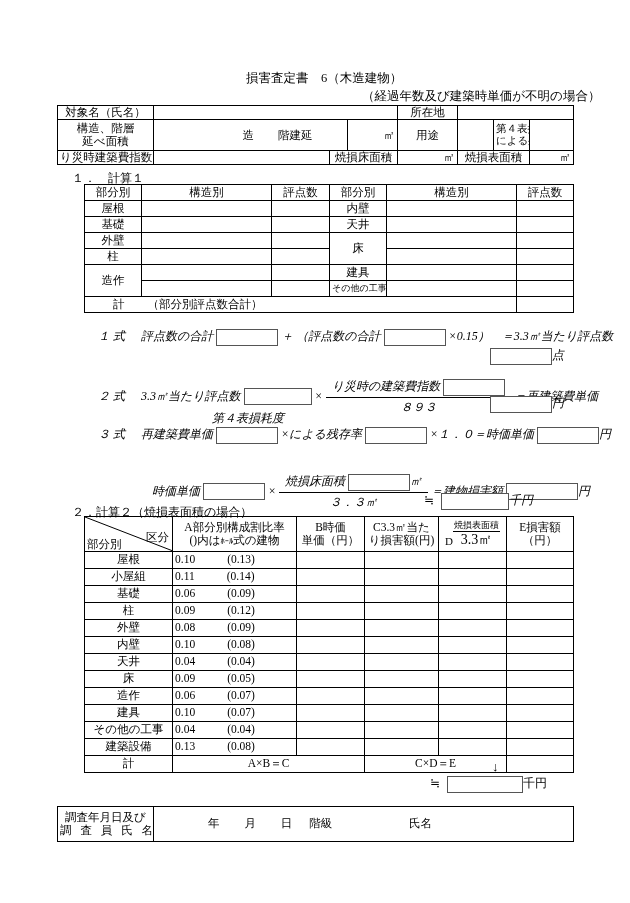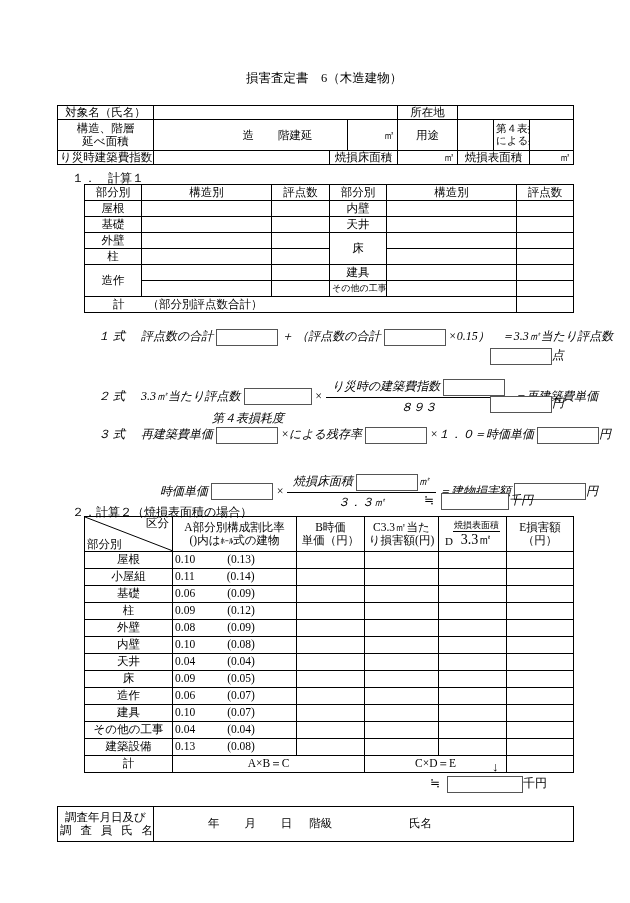--- a/index.html
+++ b/index.html
@@ -111,21 +111,21 @@
   
   #calc2-table { left: 84px; top: 516px; width: 489px; }
   #calc2-table td { height: 16px; font-size: 11.5px; }
 
   .diag-cell {
     position: relative;
     height: 34px !important;
     padding: 0 !important;
   }
   .diag-cell .kubun {
-    position: absolute; right: 3px; top: 0px; font-size: 11.5px;
+    position: absolute; right: 3px; top: 14px; font-size: 11.5px;
   }
   .diag-cell .bubun {
     position: absolute; left: 2px; bottom: 0px; font-size: 11.5px;
   }
   .diag-cell svg { position: absolute; left: 0; top: 0; }
 
   .hd2 {
     height: 34px !important;
     padding: 0 2px !important;
     line-height: 1.45;
@@ -152,20 +152,21 @@
   #footer-table td { height: 17px; font-size: 11.5px; }
 
   .spaced { letter-spacing: 3px; }
 </style>
 </head>
 <body>
 
 <div class="page">
 
   <div class="doc-title">損害査定書　6（木造建物）</div>
+  <div class="doc-sub">（経過年数及び建築時単価が不明の場合）</div>
 
   <table class="grid" id="hdr-table">
     <colgroup>
       <col style="width:96px">
         <col style="width:176px">
         <col style="width:18px">
       <col style="width:50px">
         <col style="width:60px">
         <col style="width:36px">
       <col style="width:36px">
@@ -316,21 +317,21 @@
     <span>３ 式</span>
     <span style="display:inline-block;width:10px"></span>
     <span>再建築費単価</span>
     <span class="box w60"></span>
     <span>×</span><span>による残存率</span>
     <span class="box w60"></span>
     <span>×１．０＝時価単価</span>
     <span class="box w60"></span><span>円</span>
   </div>
 
-  <div class="fx" style="left:160px; top:473px;">
+  <div class="fx" style="left:152px; top:473px;">
     <span>時価単価</span>
     <span class="box w60"></span>
     <span>×</span>
     <span class="frac">
       <span class="num"><span>焼損床面積</span><span class="box w60" style="margin-left:3px"></span><span>㎡</span></span>
       <span class="den">３．３㎡</span>
     </span>
     <span>＝建物損害額</span>
     <span class="box w70"></span><span>円</span>
   </div>

